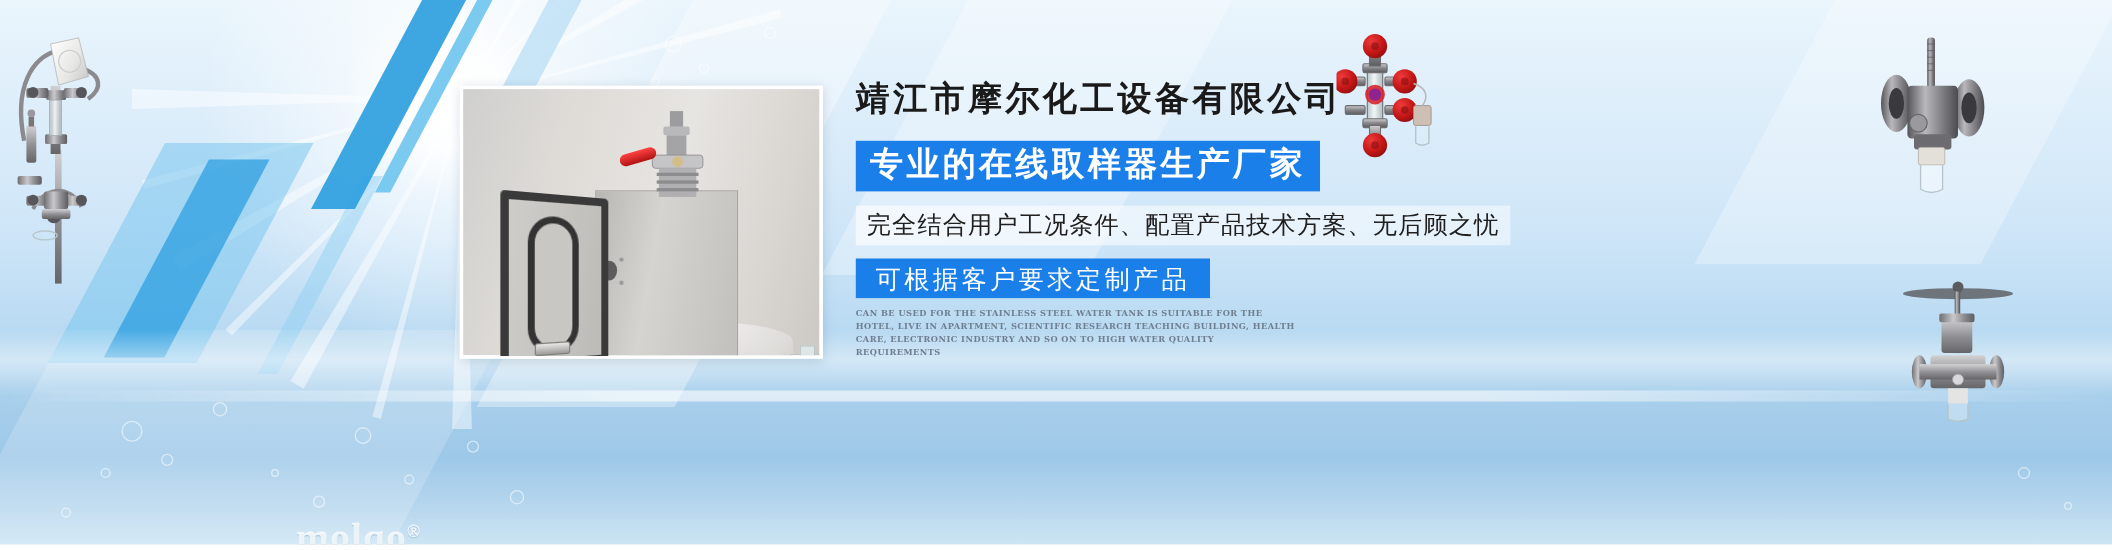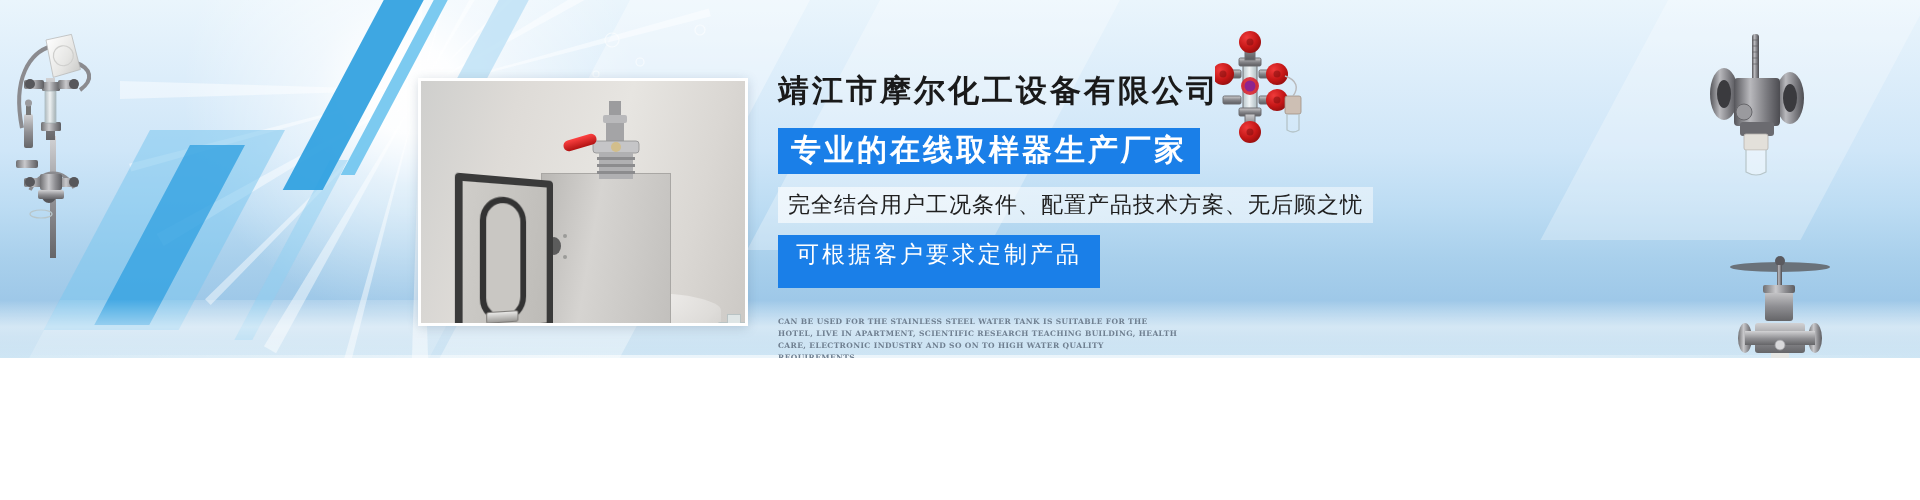--- a/index.html
+++ b/index.html
@@ -2,21 +2,21 @@
 <html><head>
 <meta charset="utf-8">
 <style>
   html, body { margin:0; padding:0; }
   body {
     width:1920px; height:500px;
     font-family:"Liberation Sans","DejaVu Sans",sans-serif;
     overflow:hidden;
   }
   .banner{
-    position:relative; width:1920px; height:358px; overflow:hidden;
+    position:relative; width:1920px; height:495px; overflow:hidden;
     background:
       linear-gradient(to bottom,
         #eaf5fc 0%,
         #dcedfa 22%,
         #cfe6f8 42%,
         #bcdcf3 58%,
         #a9d0ec 72%,
         #9ec8e8 84%,
         #b9d8ee 94%,
         #cde5f4 100%);
@@ -123,24 +123,24 @@
   .subline{
     display:inline-block; margin-top:13px;
     background:linear-gradient(to right, rgba(255,255,255,.62), rgba(255,255,255,.48));
     color:#202020; font-size:22px; letter-spacing:1px;
     padding:5px 10px; white-space:nowrap; line-height:1.2;text-align:right;
   }
   .cta{
     display:inline-block; margin-top:12px;
     background:#1a7fe8; color:#ffffff;
     font-size:23px; letter-spacing:3px;
-    padding:6px 18px 20px 18px; white-space:nowrap; line-height:1.15;
+    padding:6px 18px 3px 18px; white-space:nowrap; line-height:1.15;
   }
   .engtext{
-    margin-top:28px; width:400px;
+    margin-top:8px; width:400px;
     color:#6f7f90; font-size:7.5px; font-weight:bold; letter-spacing:.4px;
     line-height:1.62; text-transform:uppercase;
     font-family:"DejaVu Serif","Liberation Serif",serif;
   }
 
   
   .logo{
     position:absolute; left:222px; top:468px;
     font-family:Liberation Serif, serif;
     font-size:36px; font-weight:bold; color:rgba(255,255,255,.78);

